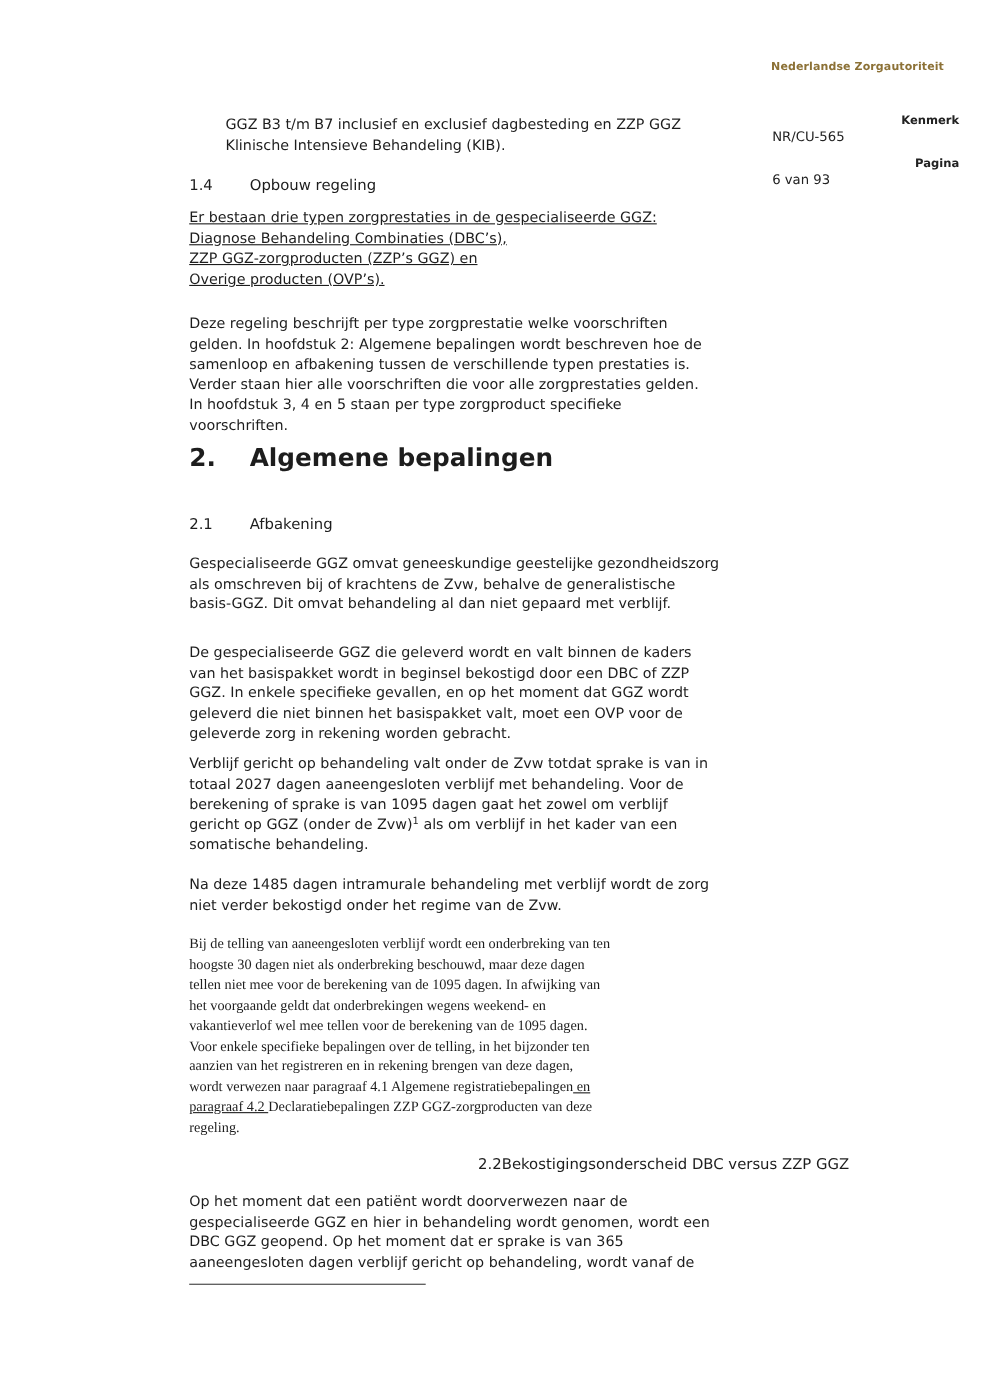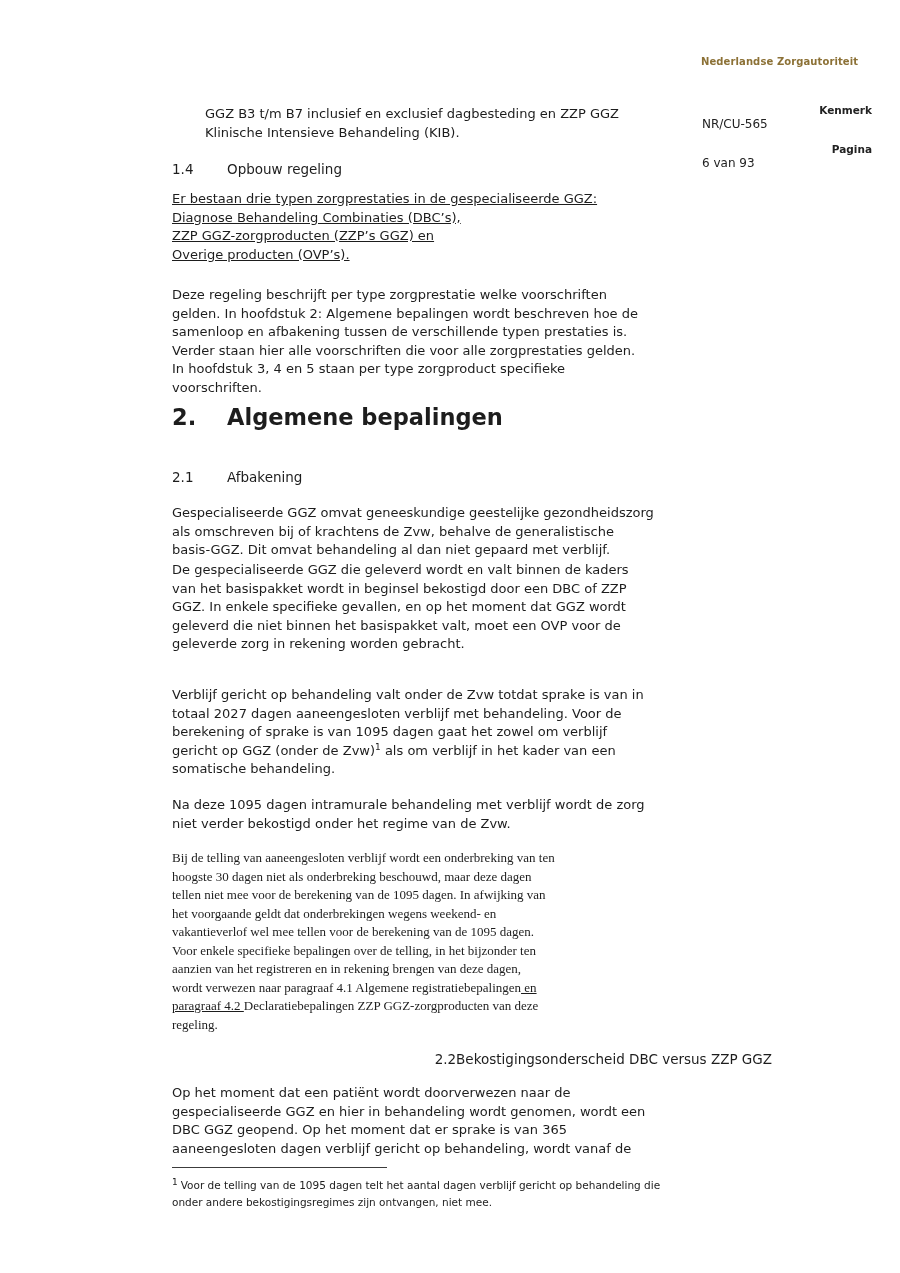--- a/index.html
+++ b/index.html
@@ -74,21 +74,21 @@
     line-height: 0;
     vertical-align: super;
   }
   .pos-intro   { top: 105px; left: 33px; width: 560px; }
   .pos-h14     { top: 160px; }
   .pos-types   { top: 190px; text-decoration: underline; }
   .pos-regeling{ top: 286px; }
   .pos-ch2     { top: 404px; }
   .pos-h21     { top: 468px; }
   .pos-afb1    { top: 504px; }
-  .pos-afb2    { top: 561px; }
+  .pos-afb2    { top: 585px; }
   .pos-verblijf{ top: 686px; }
   .pos-na      { top: 796px; }
   .pos-telling { top: 849px; font-family: Liberation Serif, serif; }
   .pos-h22     { top: 1050px; text-align: right; }
   .pos-dbc     { top: 1084px; }
   .fn-rule {
     position: absolute;
     left: 172px;
     top: 1167px;
     width: 215px;
@@ -152,21 +152,21 @@
 GGZ. In enkele specifieke gevallen, en op het moment dat GGZ wordt
 geleverd die niet binnen het basispakket valt, moet een OVP voor de
 geleverde zorg in rekening worden gebracht.</p>
 
     <p class="blk pos-verblijf"><span>Verblijf gericht op behandeling valt onder de Zvw totdat sprake is van in
 totaal 2027 dagen aaneengesloten verblijf met behandeling. Voor de
 berekening of sprake is van 1095 dagen gaat het zowel om verblijf
 gericht op GGZ (onder de Zvw)</span><sup>1</sup><span> als om verblijf in het kader van een
 somatische behandeling.</span></p>
 
-    <p class="blk pos-na">Na deze 1095 dagen intramurale behandeling met verblijf wordt de zorg
+    <p class="blk pos-na">Na deze 1485 dagen intramurale behandeling met verblijf wordt de zorg
 niet verder bekostigd onder het regime van de Zvw.</p>
 
     <p class="blk pos-telling"><span>Bij de telling van aaneengesloten verblijf wordt een onderbreking van ten
 hoogste 30 dagen niet als onderbreking beschouwd, maar deze dagen
 tellen niet mee voor de berekening van de 1095 dagen. In afwijking van
 het voorgaande geldt dat onderbrekingen wegens weekend- en
 vakantieverlof wel mee tellen voor de berekening van de 1095 dagen.
 Voor enkele specifieke bepalingen over de telling, in het bijzonder ten
 aanzien van het registreren en in rekening brengen van deze dagen,
 wordt verwezen naar paragraaf 4.1 Algemene registratiebepalingen</span><span class="underline"> en
@@ -177,16 +177,14 @@
 
     <p class="blk pos-dbc">Op het moment dat een patiënt wordt doorverwezen naar de
 gespecialiseerde GGZ en hier in behandeling wordt genomen, wordt een
 DBC GGZ geopend. Op het moment dat er sprake is van 365
 aaneengesloten dagen verblijf gericht op behandeling, wordt vanaf de</p>
 
   </main>
 
   <div class="fn-rule"></div>
 
-  <p class="fn"><sup>1</sup><span>Voor de telling van de 1095 dagen telt het aantal dagen verblijf gericht op behandeling die
-onder andere bekostigingsregimes zijn ontvangen, niet mee.</span></p>
 
 </div>
 
 </body></html>

